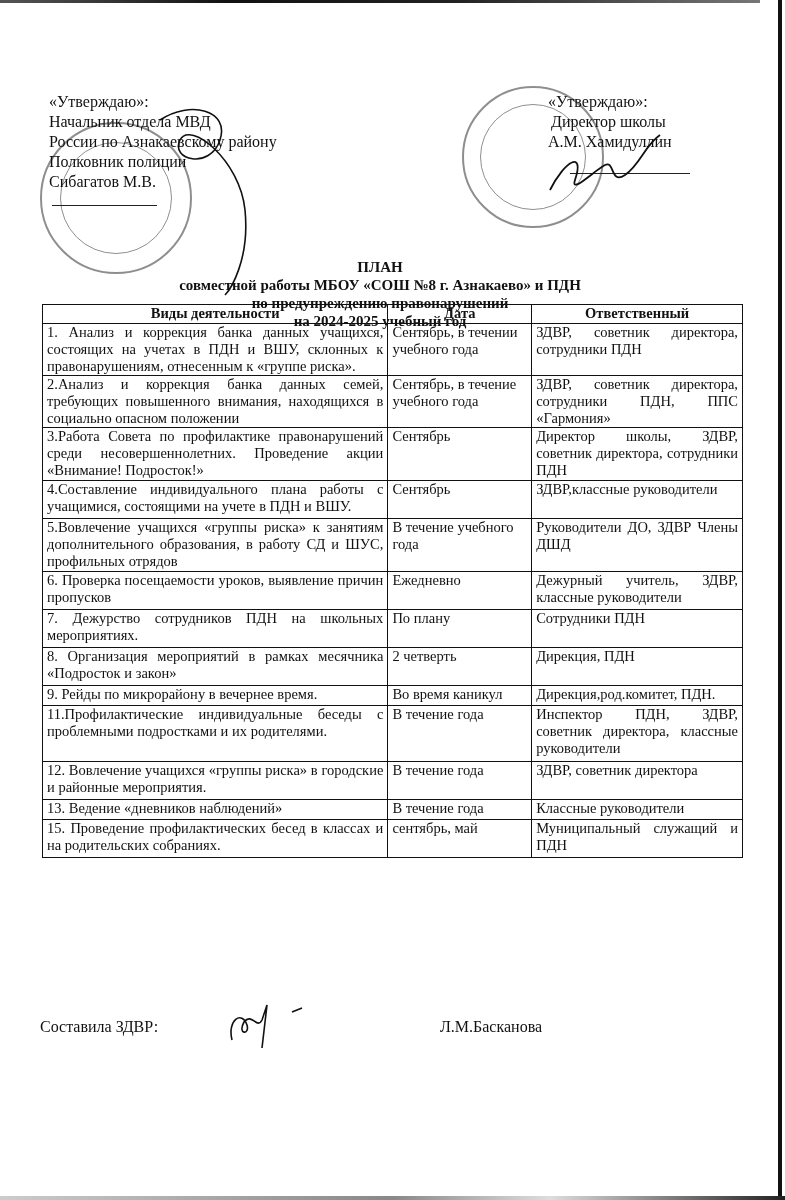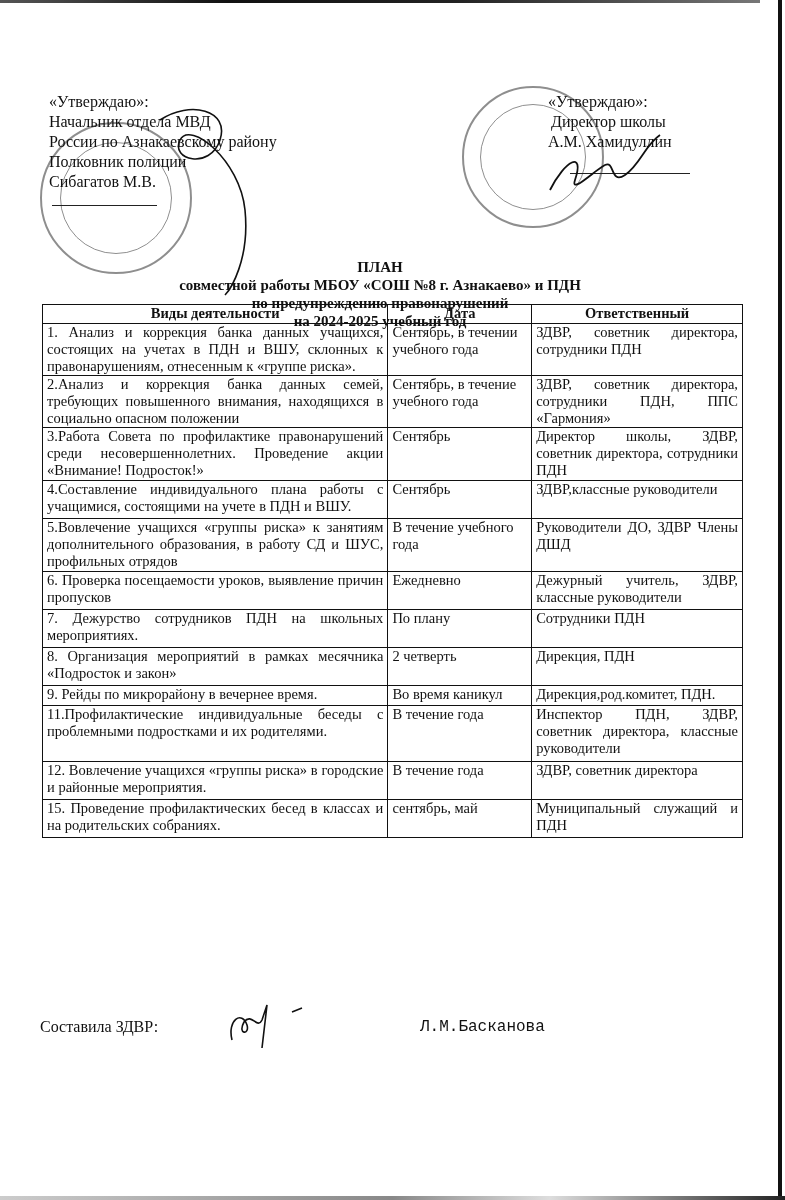--- a/index.html
+++ b/index.html
@@ -72,21 +72,21 @@
   table.plan td.c1 { text-align: justify; text-align-last: left; }
   table.plan td.c3 { text-align: justify; }
   col.w1 { width: 346px; }
   col.w2 { width: 144px; }
   col.w3 { width: 211px; }
 
   .footer {
     position: absolute; top: 1017px; font-size: 16px; line-height: 20px;
   }
   .footer-label { left: 40px; }
-  .footer-name { left: 420px; font-family: Liberation Mono, monospace; }
+  .footer-name { left: 440px; }
   .sig-footer { position: absolute; left: 222px; top: 1000px; width: 90px; height: 50px; }
 </style>
 </head>
 <body>
 
 <div class="scan-top"></div>
 <div class="scan-right"></div>
 <div class="scan-bottom"></div>
 
 <div class="stamp stamp-left"></div>
@@ -184,20 +184,25 @@
     <tr style="height:56px">
       <td class="c1">11.Профилактические индивидуальные беседы с проблемными подростками и их родителями.</td>
       <td class="c2">В течение года</td>
       <td class="c3">Инспектор ПДН, ЗДВР, советник директора, классные руководители</td>
     </tr>
     <tr style="height:38px">
       <td class="c1">12. Вовлечение учащихся «группы риска» в городские и районные мероприятия.</td>
       <td class="c2">В течение года</td>
       <td class="c3">ЗДВР, советник директора</td>
     </tr>
+    <tr style="height:20px">
+      <td class="c1">13. Ведение «дневников наблюдений»</td>
+      <td class="c2">В течение года</td>
+      <td class="c3">Классные руководители</td>
+    </tr>
     <tr style="height:38px">
       <td class="c1">15. Проведение профилактических бесед в классах и на родительских собраниях.</td>
       <td class="c2">сентябрь, май</td>
       <td class="c3">Муниципальный служащий и ПДН</td>
     </tr>
   </tbody>
 </table>
 
 <div class="footer footer-label">Составила ЗДВР:</div>
 <svg class="sig-footer" viewBox="0 0 90 50">

